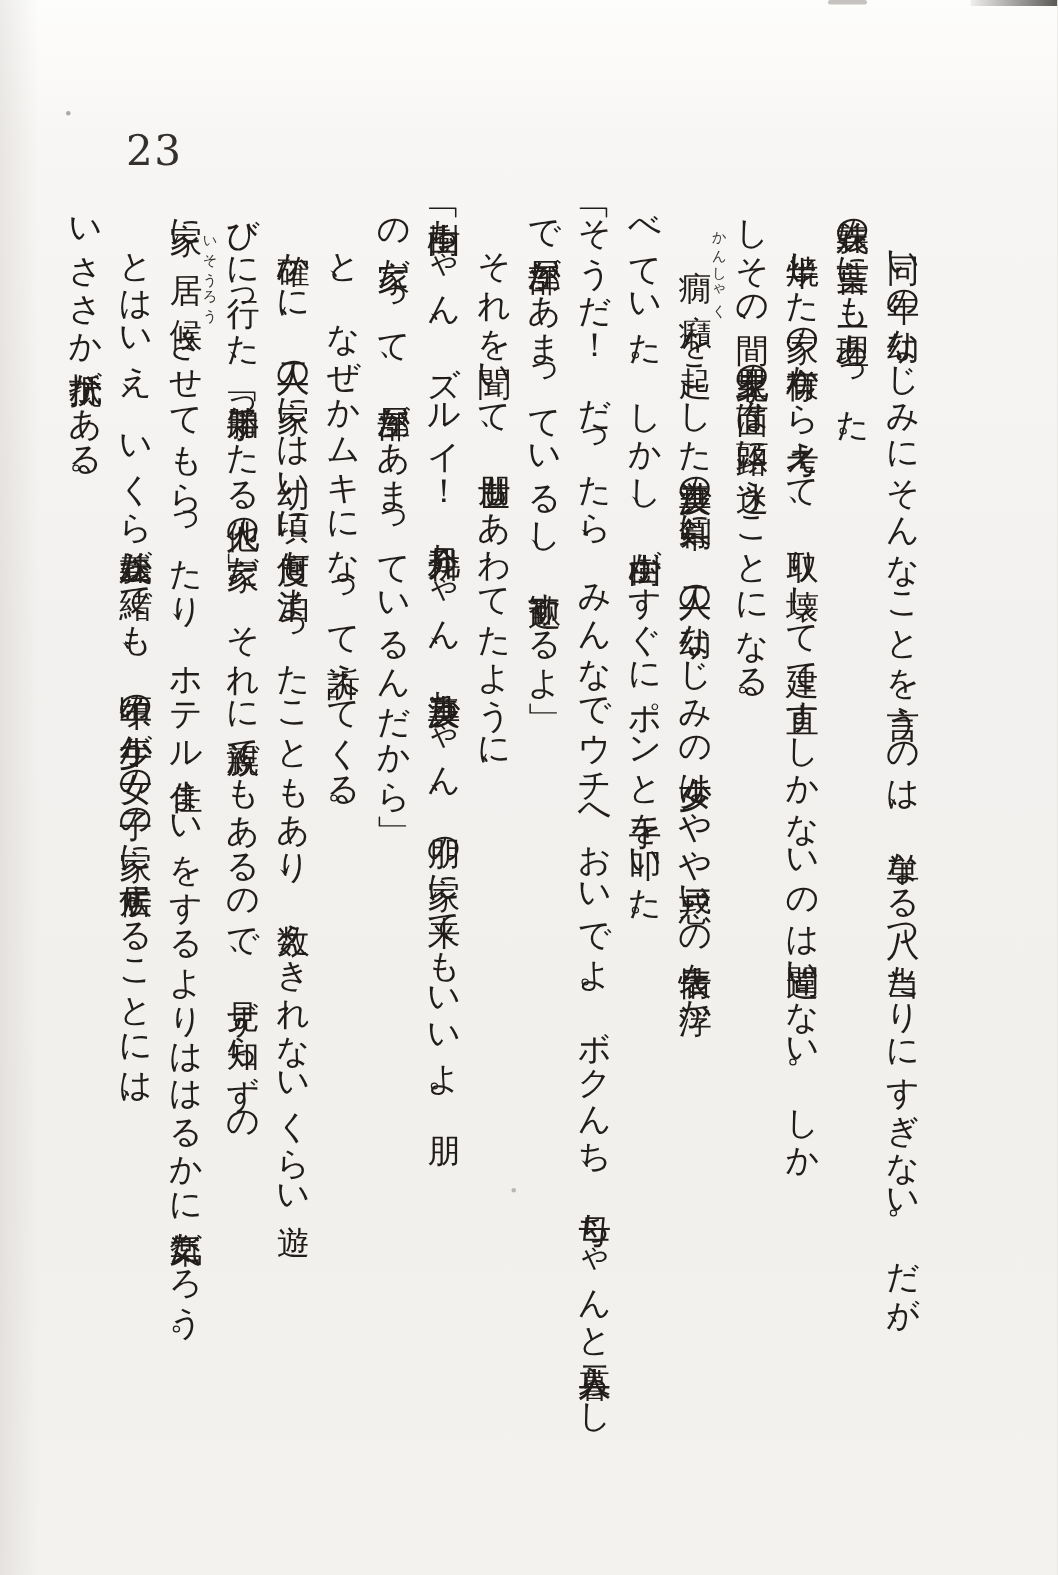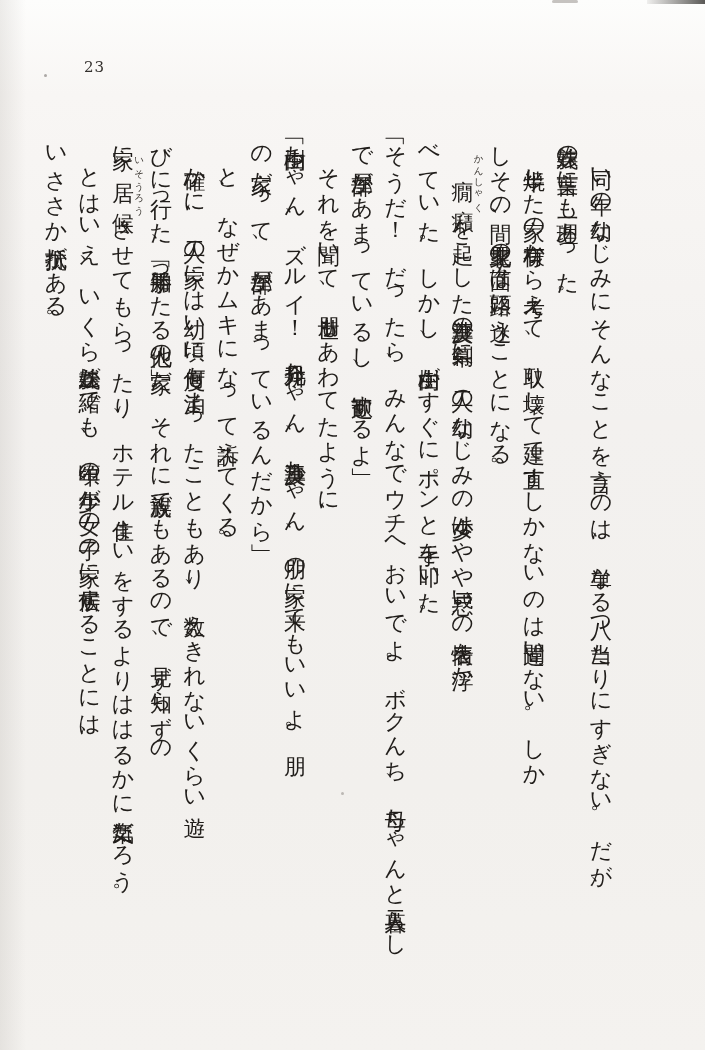--- a/index.html
+++ b/index.html
@@ -15,23 +15,23 @@
   .page::after { 
     content: "";
     position: absolute;
     left: 0; top: 0; bottom: 0;
     width: 26px;
     background: linear-gradient(90deg, rgba(160,155,148,0.18), rgba(160,155,148,0));
     pointer-events: none;
   }
   .page-number {
     position: absolute;
-    top: 58px;
+    top: 84px;
     left: 84px;
-    font-size: 15px;
+    font-size: 28px;
     letter-spacing: 1px;
     color: #33302d;
   }
   .text-block {
     position: absolute;
     top: 131px;
     right: 87px;
     height: 838px;
     writing-mode: vertical-rl;
     text-orientation: upright;

